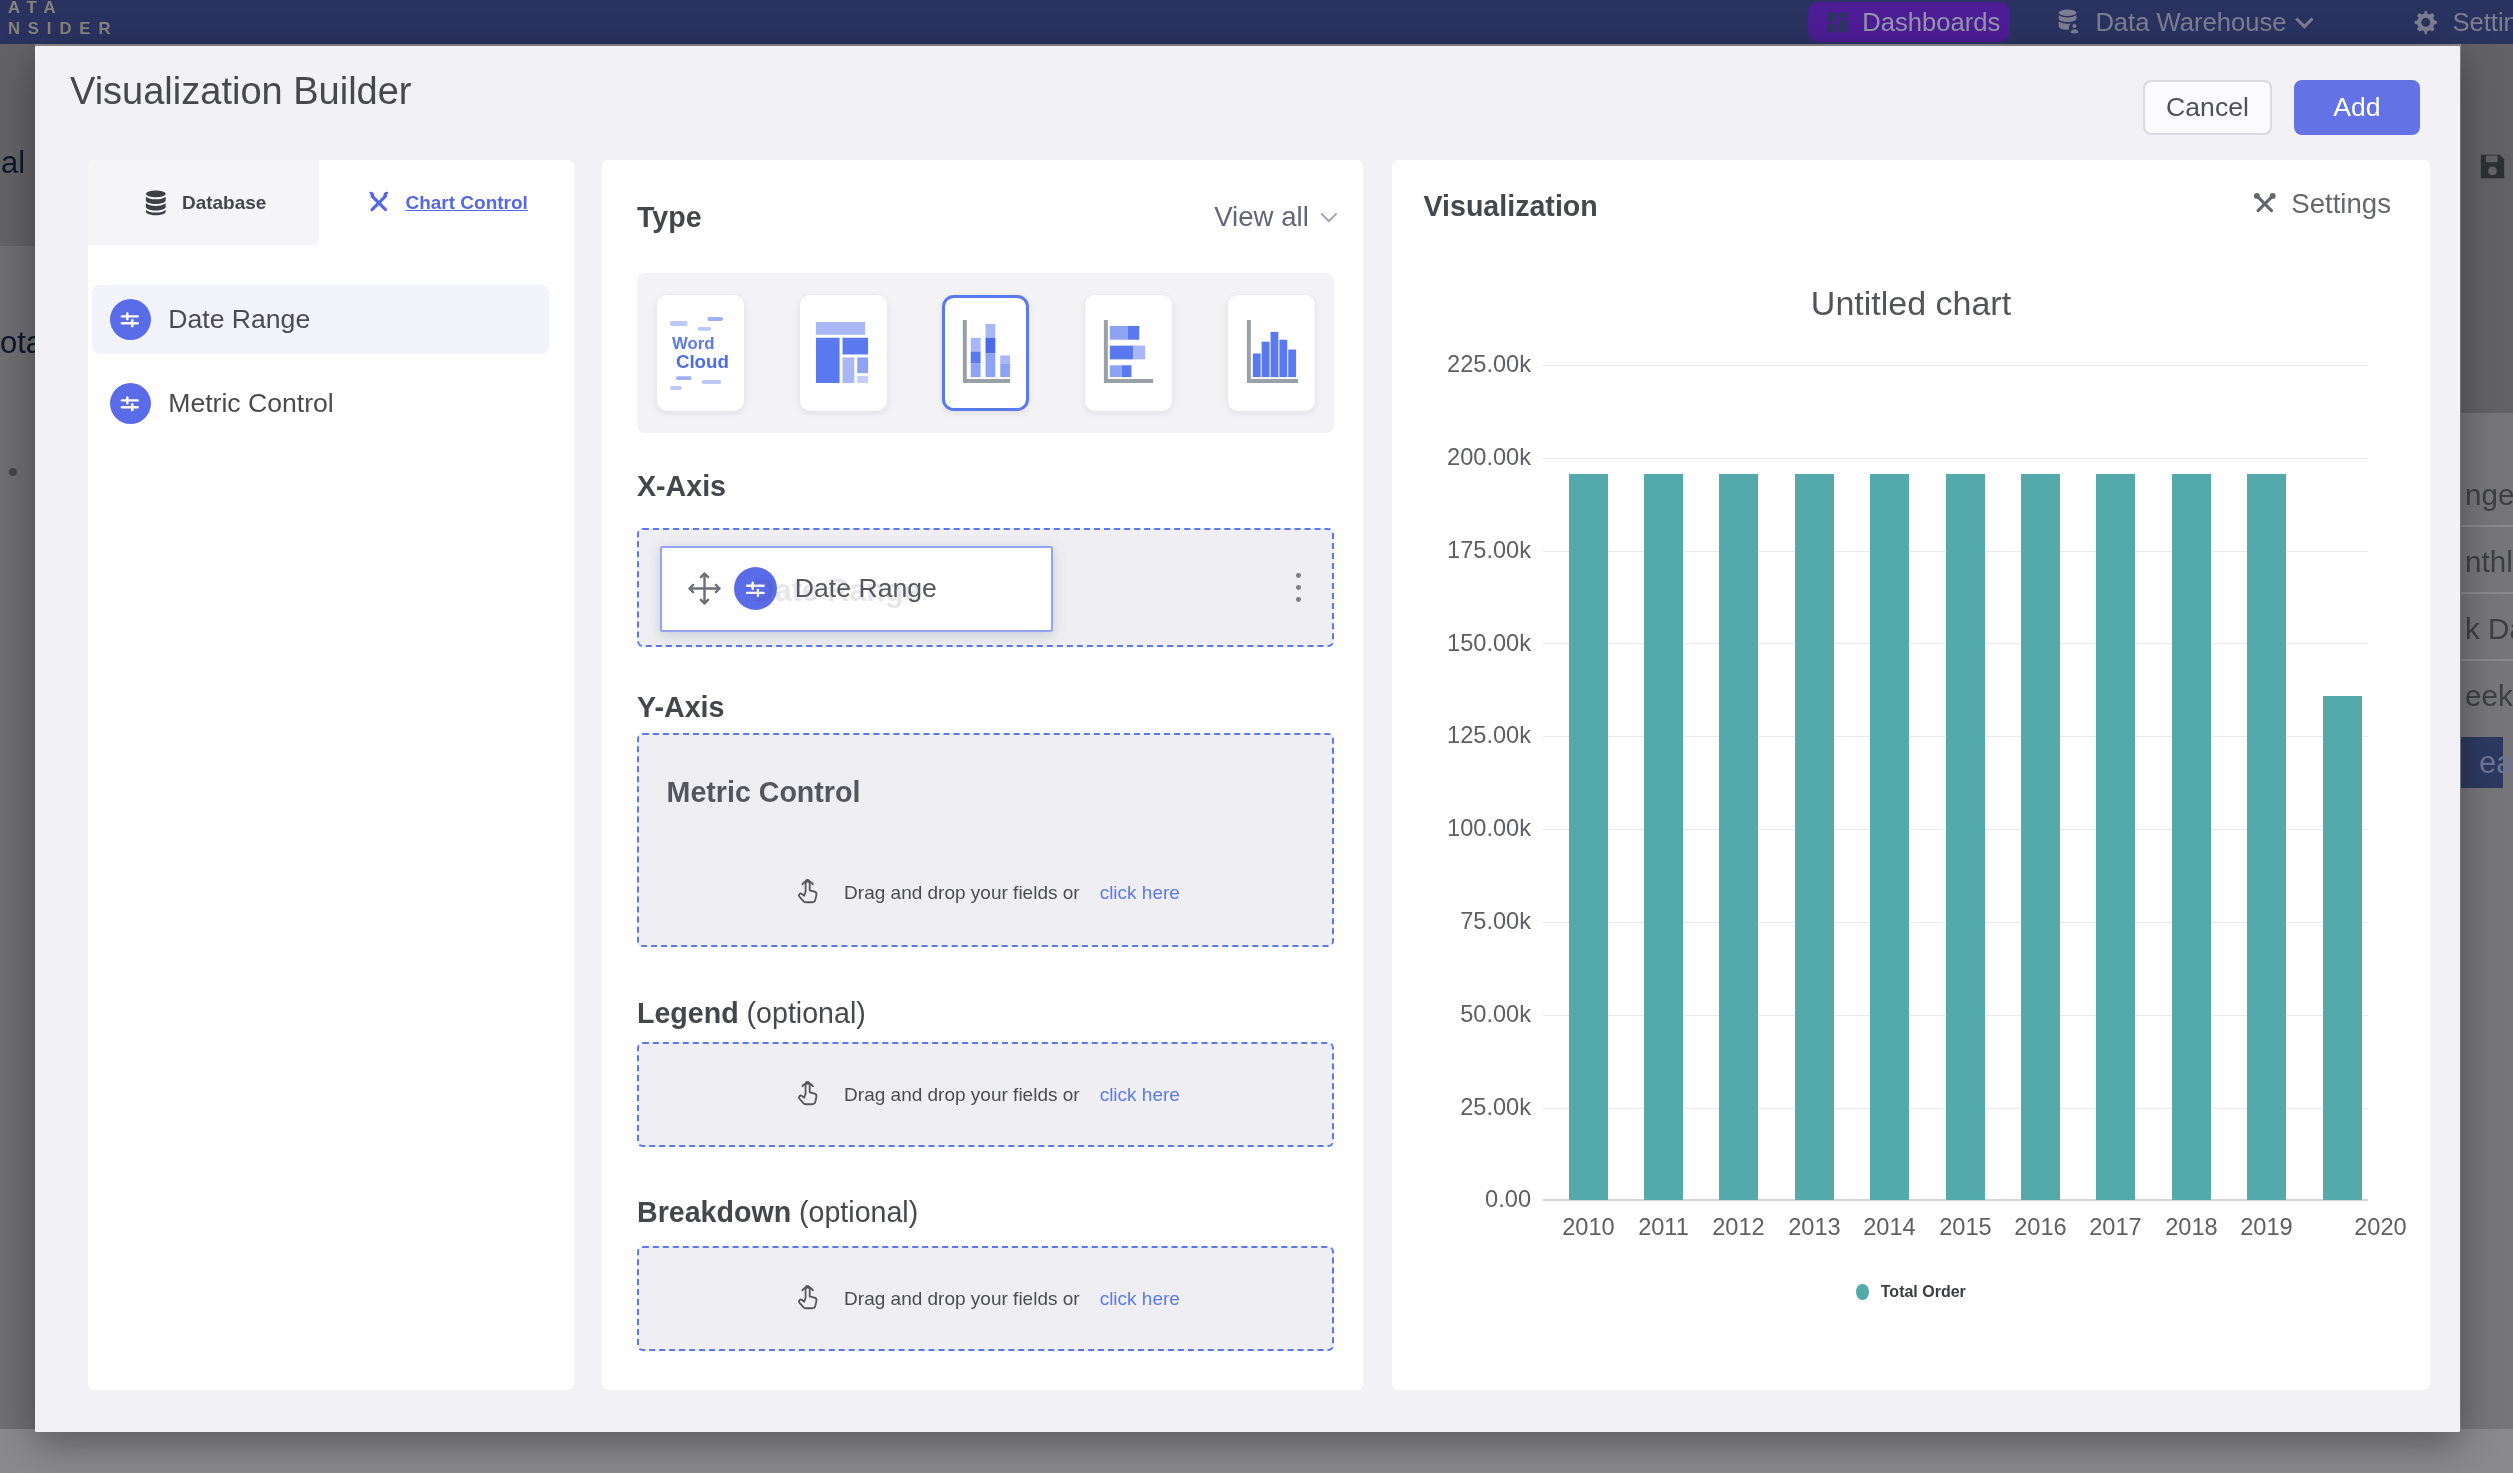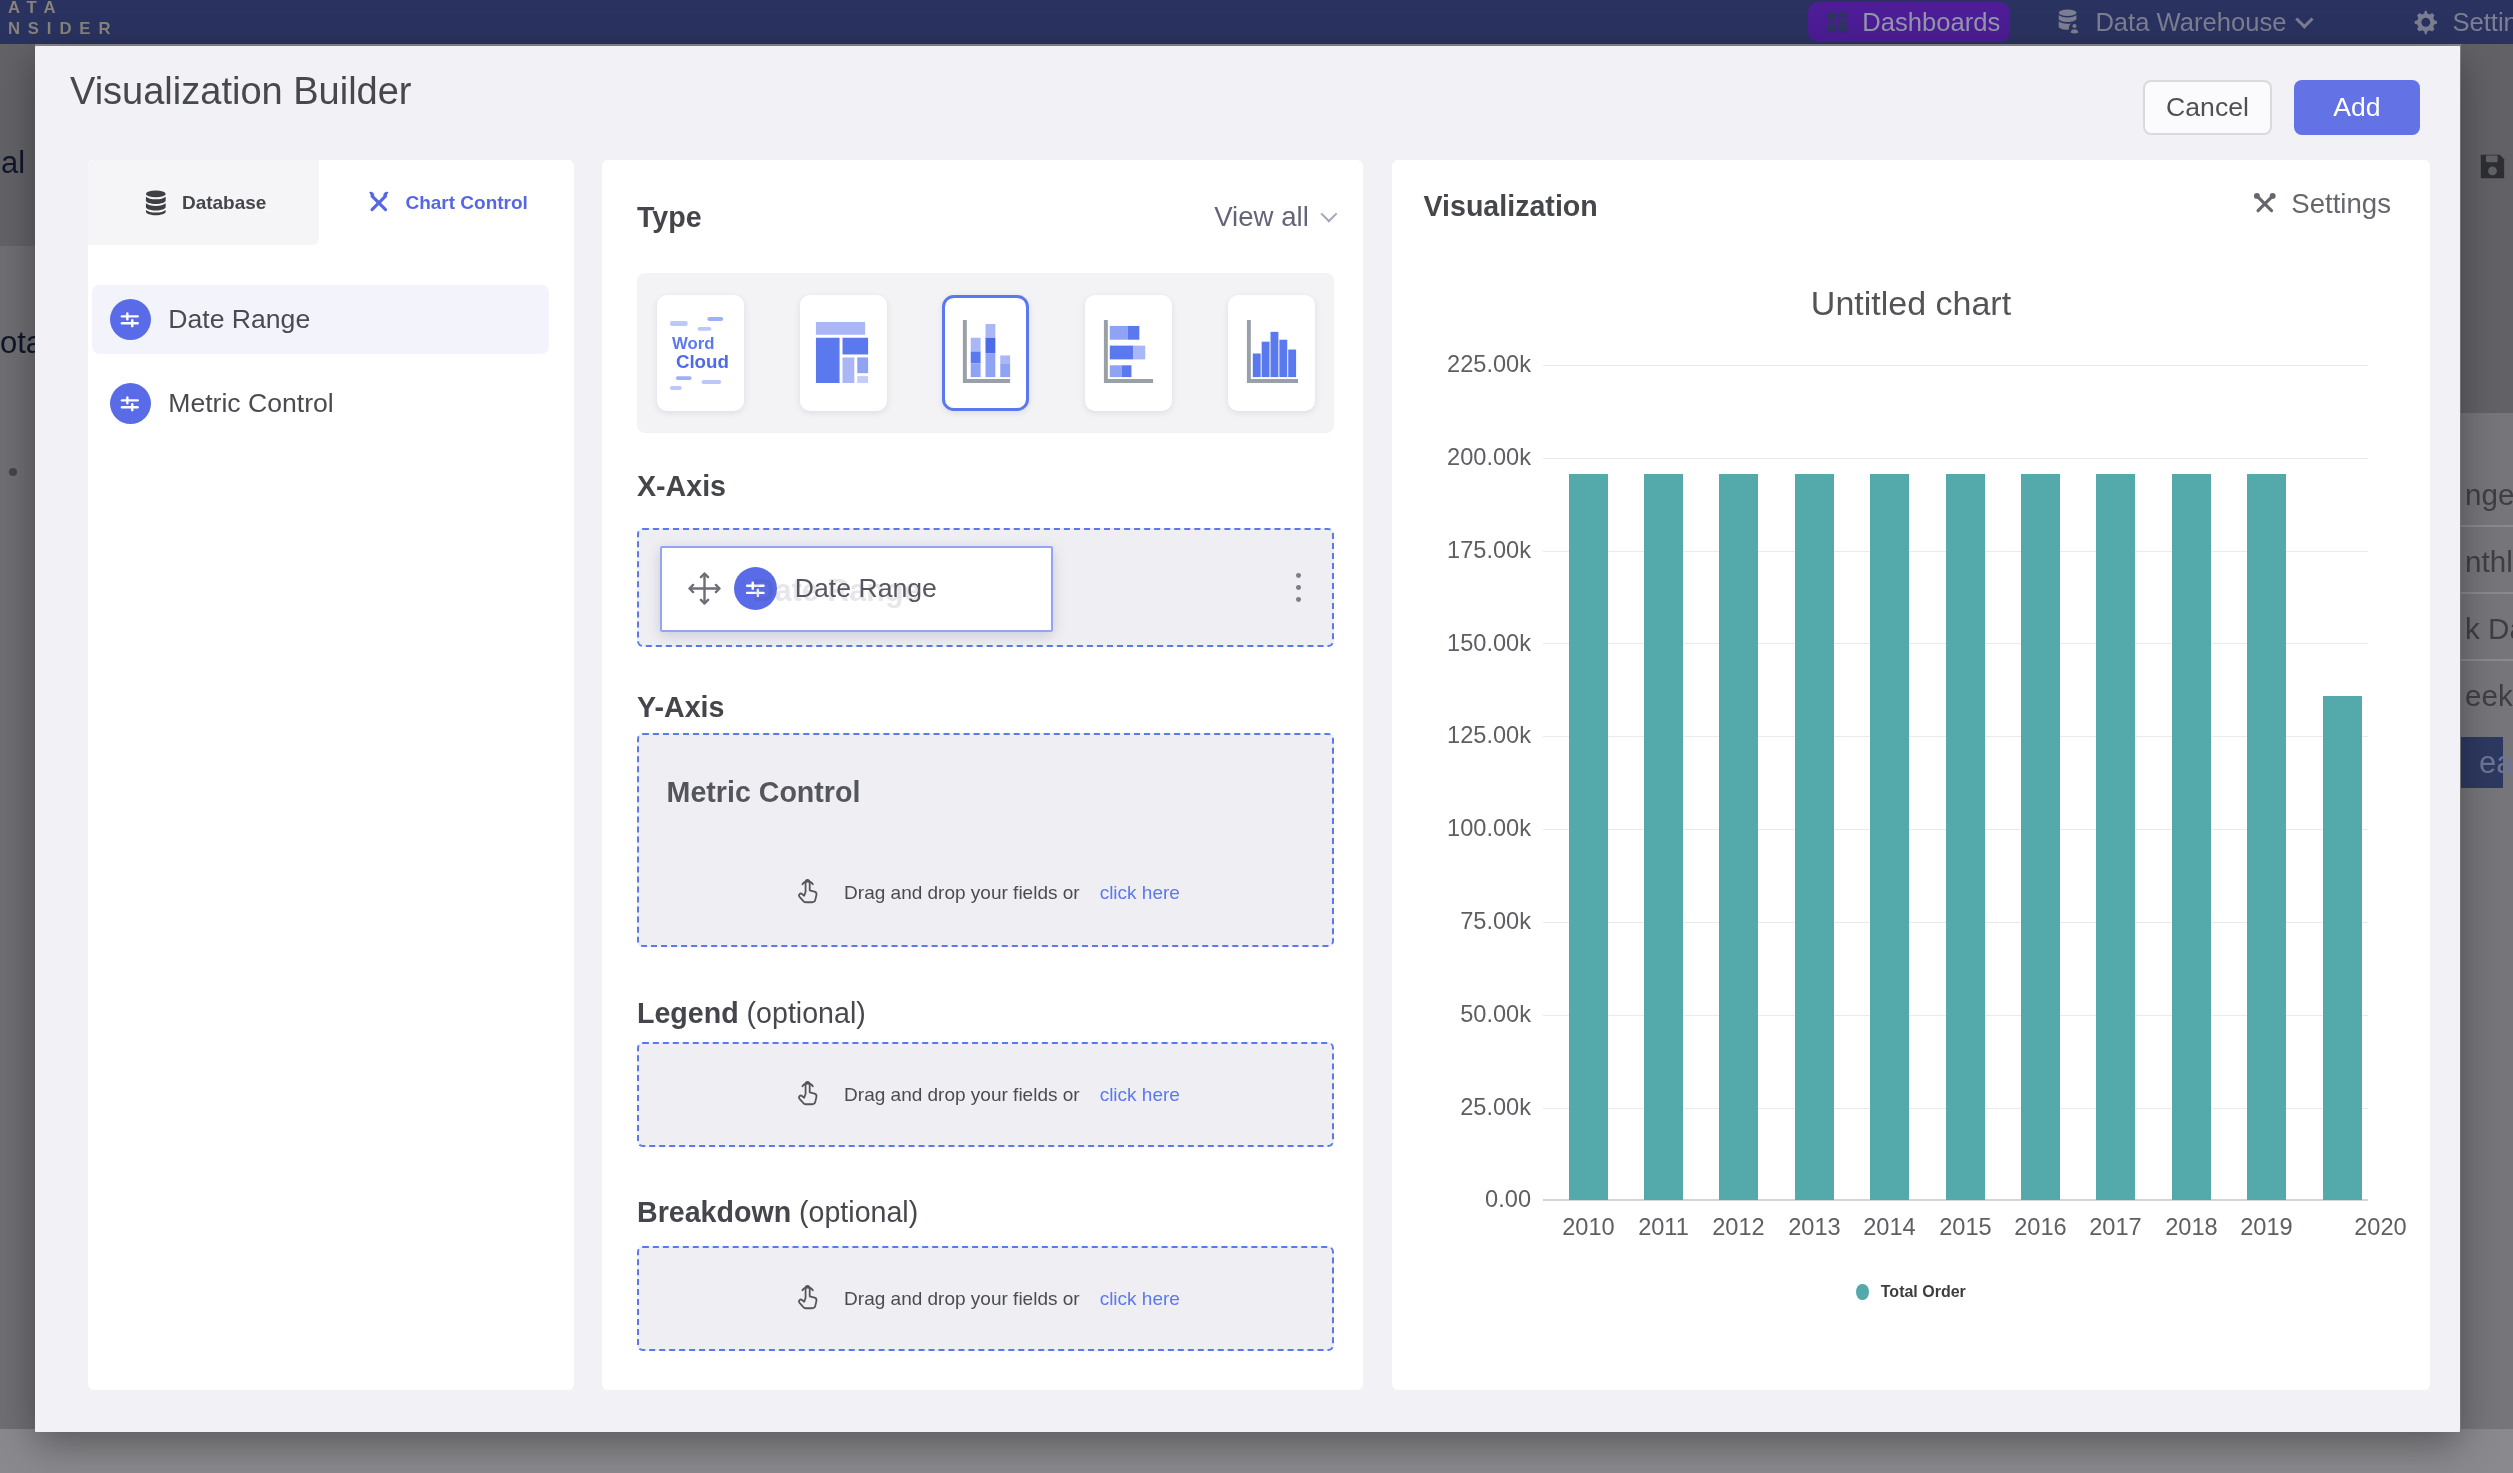--- a/index.html
+++ b/index.html
@@ -39,21 +39,21 @@
   .btn-add { left:2259px; width:126px; background:#6372E4; color:#FFFFFF; }
 
   .panel { position:absolute; top:114px; height:1230px; background:#FFFFFF; border-radius:5.9px; }
   .panel-left { left:53px; width:486px; }
   .panel-mid { left:567px; width:761px; }
   .panel-right { left:1357px; width:1038px; }
 
   
   .tab { position:absolute; top:0; height:85px; display:flex; align-items:center; justify-content:center; gap:11.8px; font-size:19px; cursor:pointer; }
   .tab-db { left:0; width:231px; background:#F5F5F8; border-radius:5.9px 0 5.9px 0; color:#46474C; font-weight:700; }
-  .tab-cc { left:231px; width:254px; background:#FFFFFF; border-radius:0 5.9px 0 0; color:#5667E5; font-weight:700; }
+  .tab-cc { left:231px; width:254px; background:#FFFFFF; border-radius:0 5.9px 0 0; color:#5667E5; font-weight:700;text-decoration:underline; }
   .field-row { position:absolute; left:3.9px; width:457px; height:69px; display:flex; align-items:center; border-radius:7.9px; cursor:pointer; }
   .field-row.hl { background:#F3F4FB; }
   .field-ic { width:41px; height:41px; border-radius:50%; background:#5A6BE8; margin-left:17.7px; display:flex; align-items:center; justify-content:center; flex:0 0 auto; }
   .field-lbl { margin-left:17.7px; font-size:26.6px; color:#4A4B50; font-weight:500; }
 
   
   .sec-label { position:absolute; left:35px; font-size:28.6px; font-weight:700; color:#45464B; }
   .sec-label .optional { font-weight:400; margin-left:7.9px; color:#47484D; }
   .viewall { position:absolute; right:28.6px; top:41px; display:flex; align-items:center; gap:13.8px; color:#63647A; font-size:27.6px; cursor:pointer; }
   .viewall .chev2 { width:11.8px; height:11.8px; border-right:2.5px solid #A3A4B8; border-bottom:2.5px solid #A3A4B8; transform:rotate(45deg); margin-top:-5.9px; }

